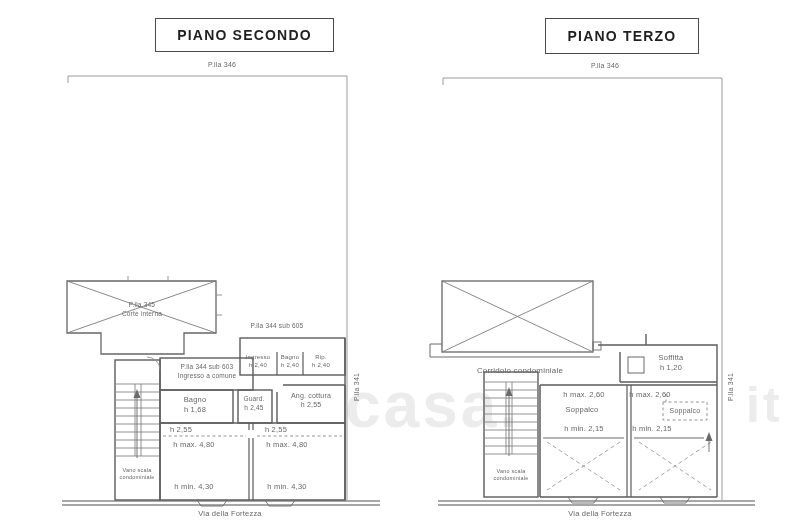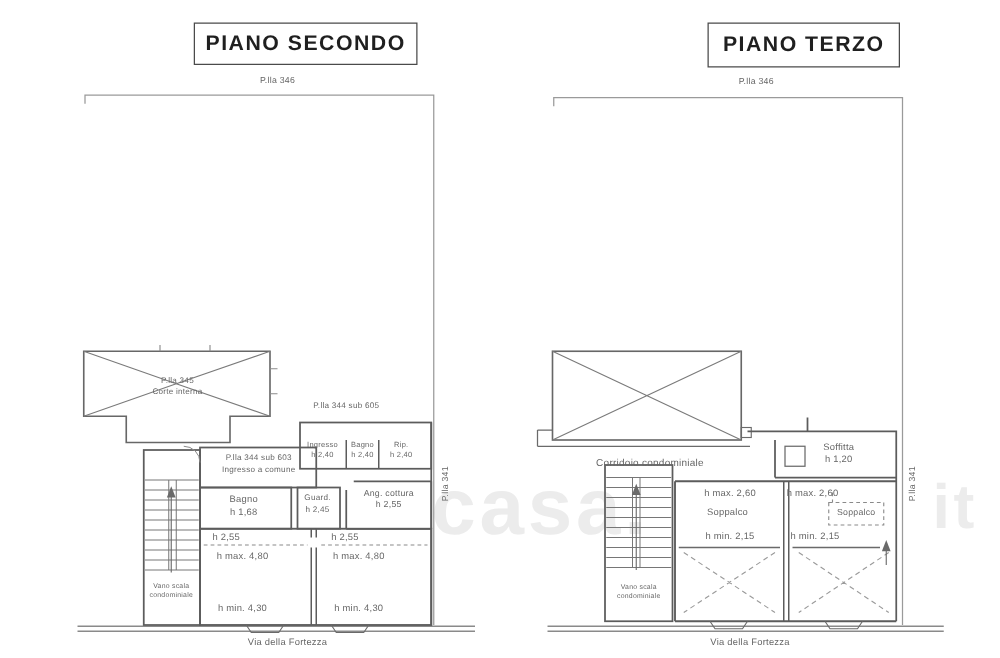--- a/index.html
+++ b/index.html
@@ -5,21 +5,21 @@
   html,body{margin:0;padding:0;}
   #canvas{position:relative;width:800px;height:526px;background:#ffffff;overflow:hidden;
           font-family:"Liberation Sans",sans-serif;}
   .lbl{position:absolute;transform:translate(-50%,-50%);white-space:pre-line;text-align:center;
        color:#666;line-height:1.35;letter-spacing:0.2px;}
   .fs55{font-size:5.5px}.fs6{font-size:6px}.fs65{font-size:6.5px}.fs7{font-size:7px}
   .fs75{font-size:7.5px}.fs8{font-size:8px}
   .vert{transform:translate(-50%,-50%) rotate(-90deg);}
   .title-box{position:absolute;border:1.3px solid #4a4a4a;display:flex;align-items:center;
        justify-content:center;background:#fff;}
-  .title-box span{font-size:17px;font-weight:bold;letter-spacing:1.2px;color:#1f1f1f;}
+  .title-box span{font-size:14px;font-weight:bold;letter-spacing:1.2px;color:#1f1f1f;}
   .watermark{position:absolute;font-weight:bold;color:#ececec;letter-spacing:3px;z-index:0;}
   svg{position:absolute;left:0;top:0;z-index:1;}
   .lbl,.title-box{z-index:2;}
 </style>
 </head>
 <body>
 
 <div id="canvas">
 
   <div class="watermark" style="left:345px;top:368px;font-size:64px;">casa.</div>
@@ -119,21 +119,21 @@
   <div class="lbl fs75" style="left:276px;top:430px;">h 2,55</div>
   <div class="lbl fs75" style="left:194px;top:445px;">h max. 4,80</div>
   <div class="lbl fs75" style="left:287px;top:445px;">h max. 4,80</div>
   <div class="lbl fs75" style="left:194px;top:487px;">h min. 4,30</div>
   <div class="lbl fs75" style="left:287px;top:487px;">h min. 4,30</div>
   <div class="lbl fs55" style="left:137px;top:474px;">Vano scala
 condominiale</div>
   <div class="lbl fs75" style="left:230px;top:514px;">Via della Fortezza</div>
   <div class="lbl fs7 vert" style="left:357px;top:387px;">P.lla 341</div>
 
-  <div class="title-box" style="left:566px;top:18px;width:152px;height:34px;">
+  <div class="title-box" style="left:545px;top:18px;width:152px;height:34px;">
     <span>PIANO TERZO</span>
   </div>
   <div class="lbl fs7" style="left:605px;top:66px;">P.lla 346</div>
   <div class="lbl fs8" style="left:520px;top:371px;">Corridoio condominiale</div>
   <div class="lbl fs75" style="left:671px;top:363px;">Soffitta
 h 1,20</div>
   <div class="lbl fs75" style="left:584px;top:395px;">h max. 2,60</div>
   <div class="lbl fs75" style="left:582px;top:410px;">Soppalco</div>
   <div class="lbl fs75" style="left:584px;top:429px;">h min. 2,15</div>
   <div class="lbl fs75" style="left:650px;top:395px;">h max. 2,60</div>

